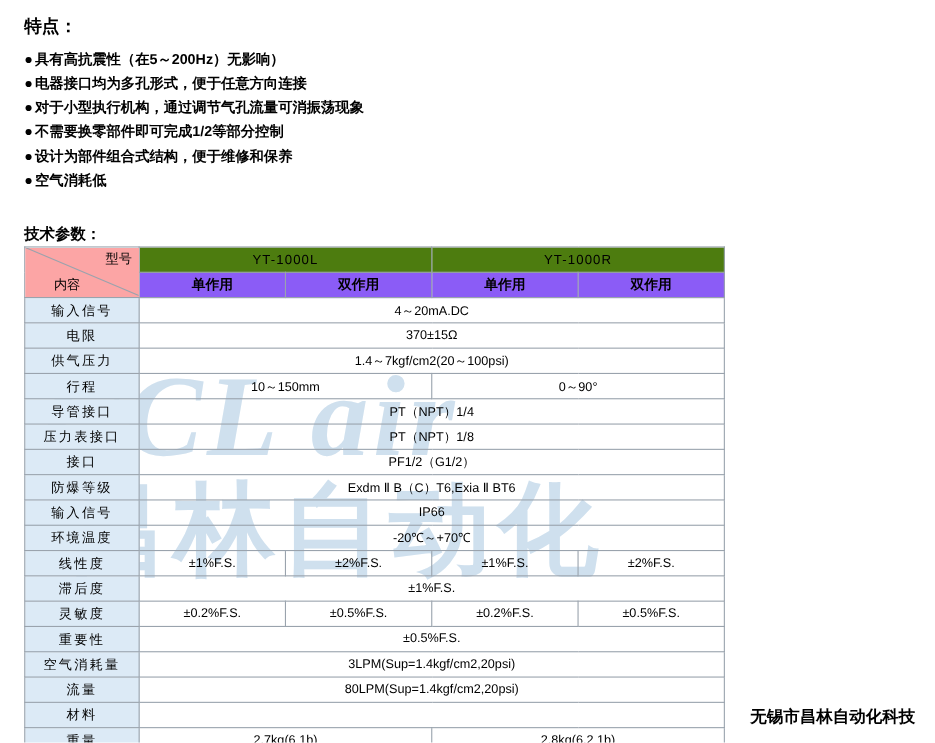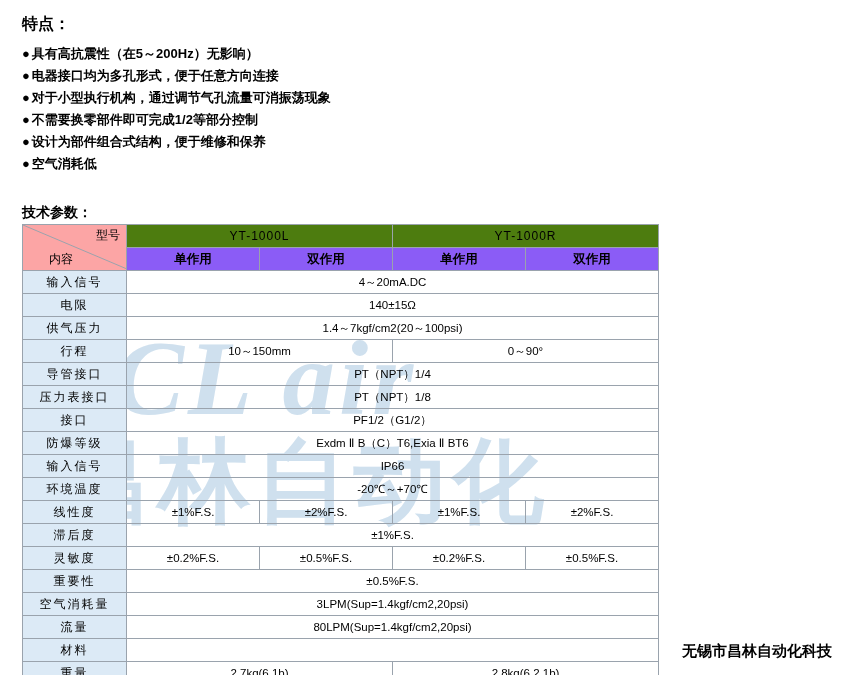--- a/index.html
+++ b/index.html
@@ -215,21 +215,21 @@
           <td class="hdr-sub">双作用</td>
           <td class="hdr-sub">单作用</td>
           <td class="hdr-sub">双作用</td>
         </tr>
         <tr>
           <td class="rowlabel">输入信号</td>
           <td class="val" colspan="4">4～20mA.DC</td>
         </tr>
         <tr>
           <td class="rowlabel">电限</td>
-          <td class="val" colspan="4">140±15Ω</td>
+          <td class="val" colspan="4">370±15Ω</td>
         </tr>
         <tr>
           <td class="rowlabel">供气压力</td>
           <td class="val" colspan="4">1.4～7kgf/cm2(20～100psi)</td>
         </tr>
         <tr>
           <td class="rowlabel">行程</td>
           <td class="val" colspan="2">10～150mm</td>
           <td class="val" colspan="2">0～90°</td>
         </tr>

